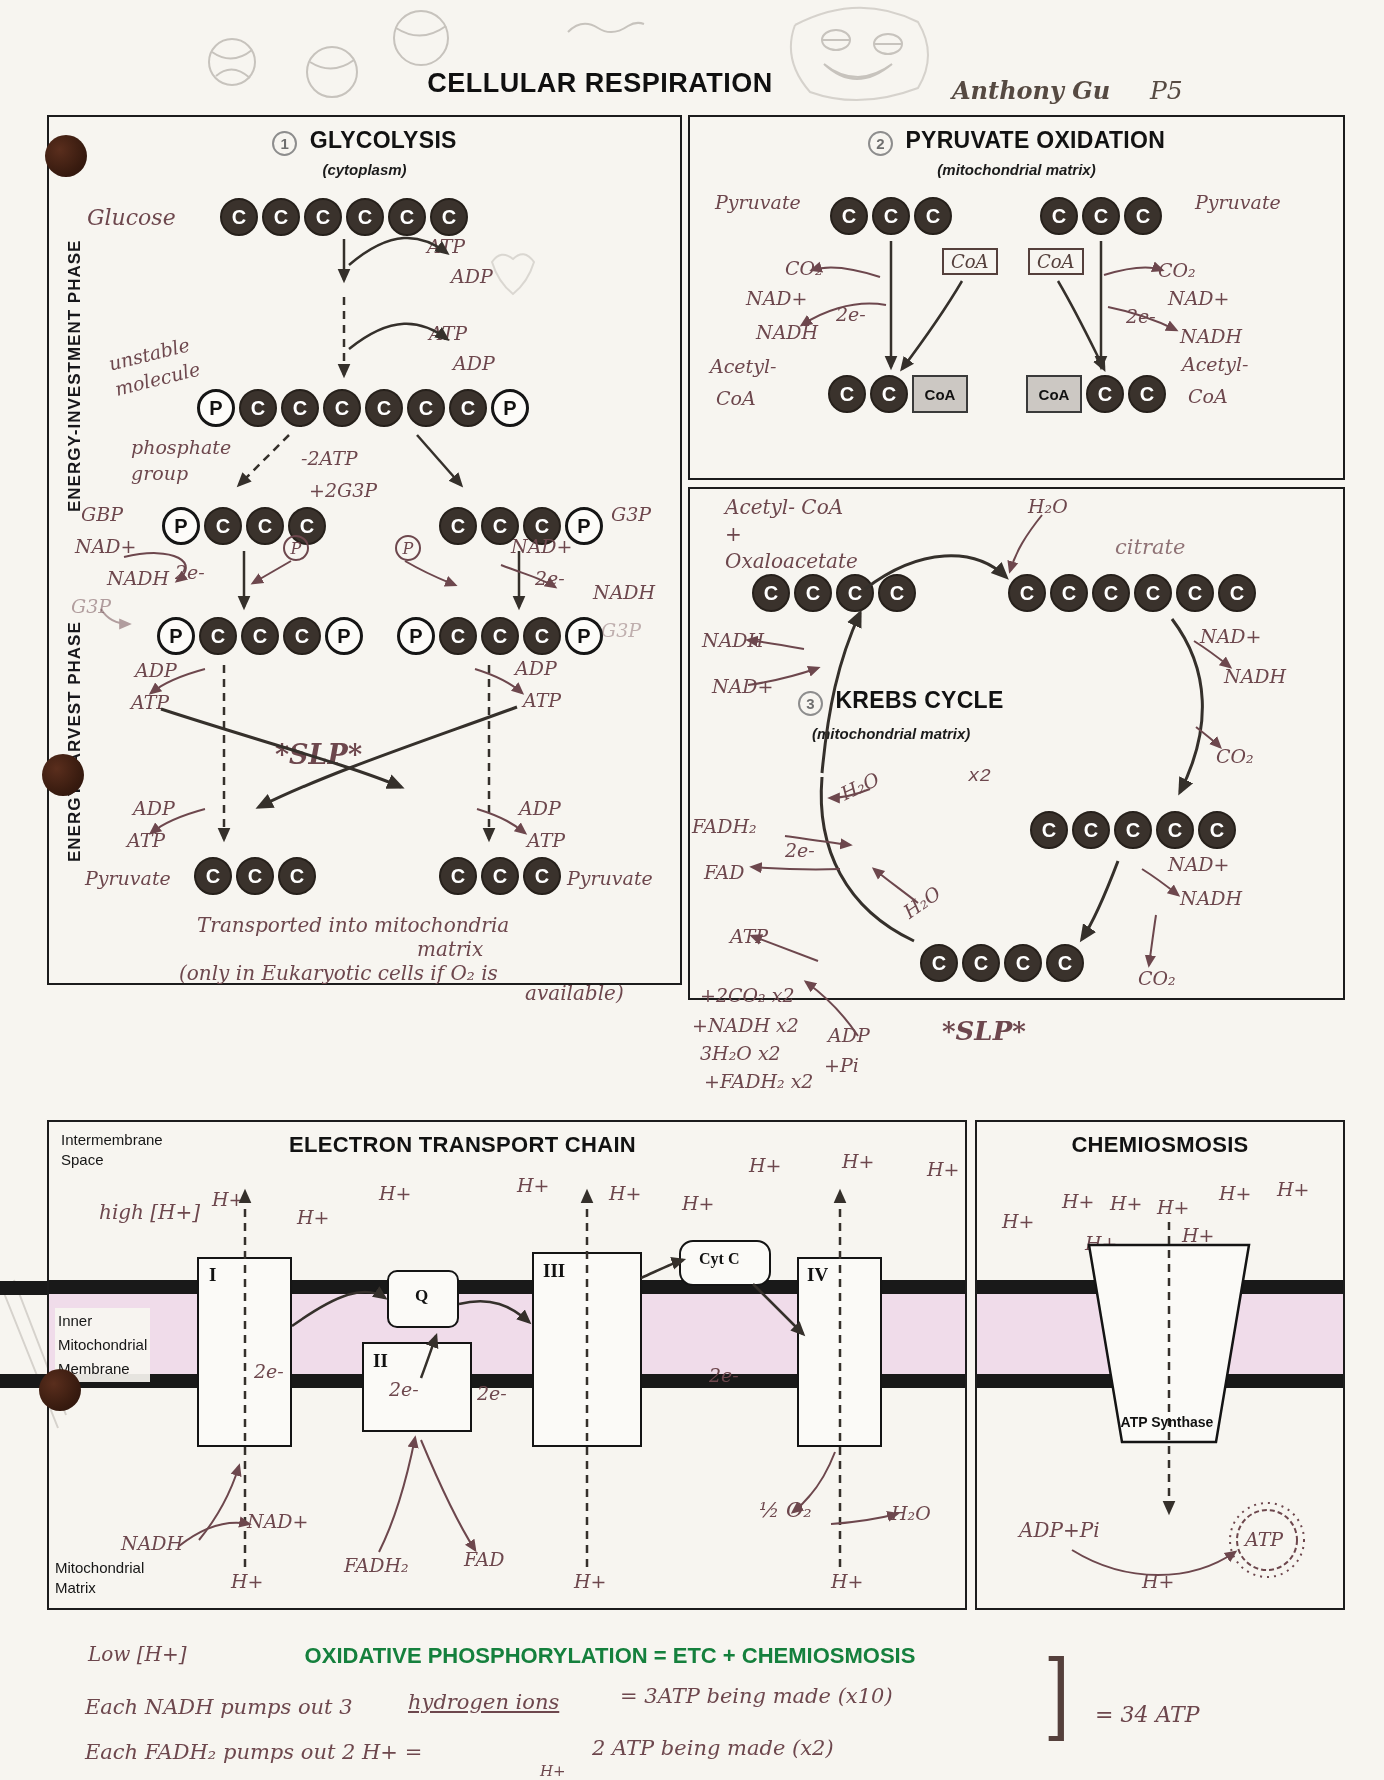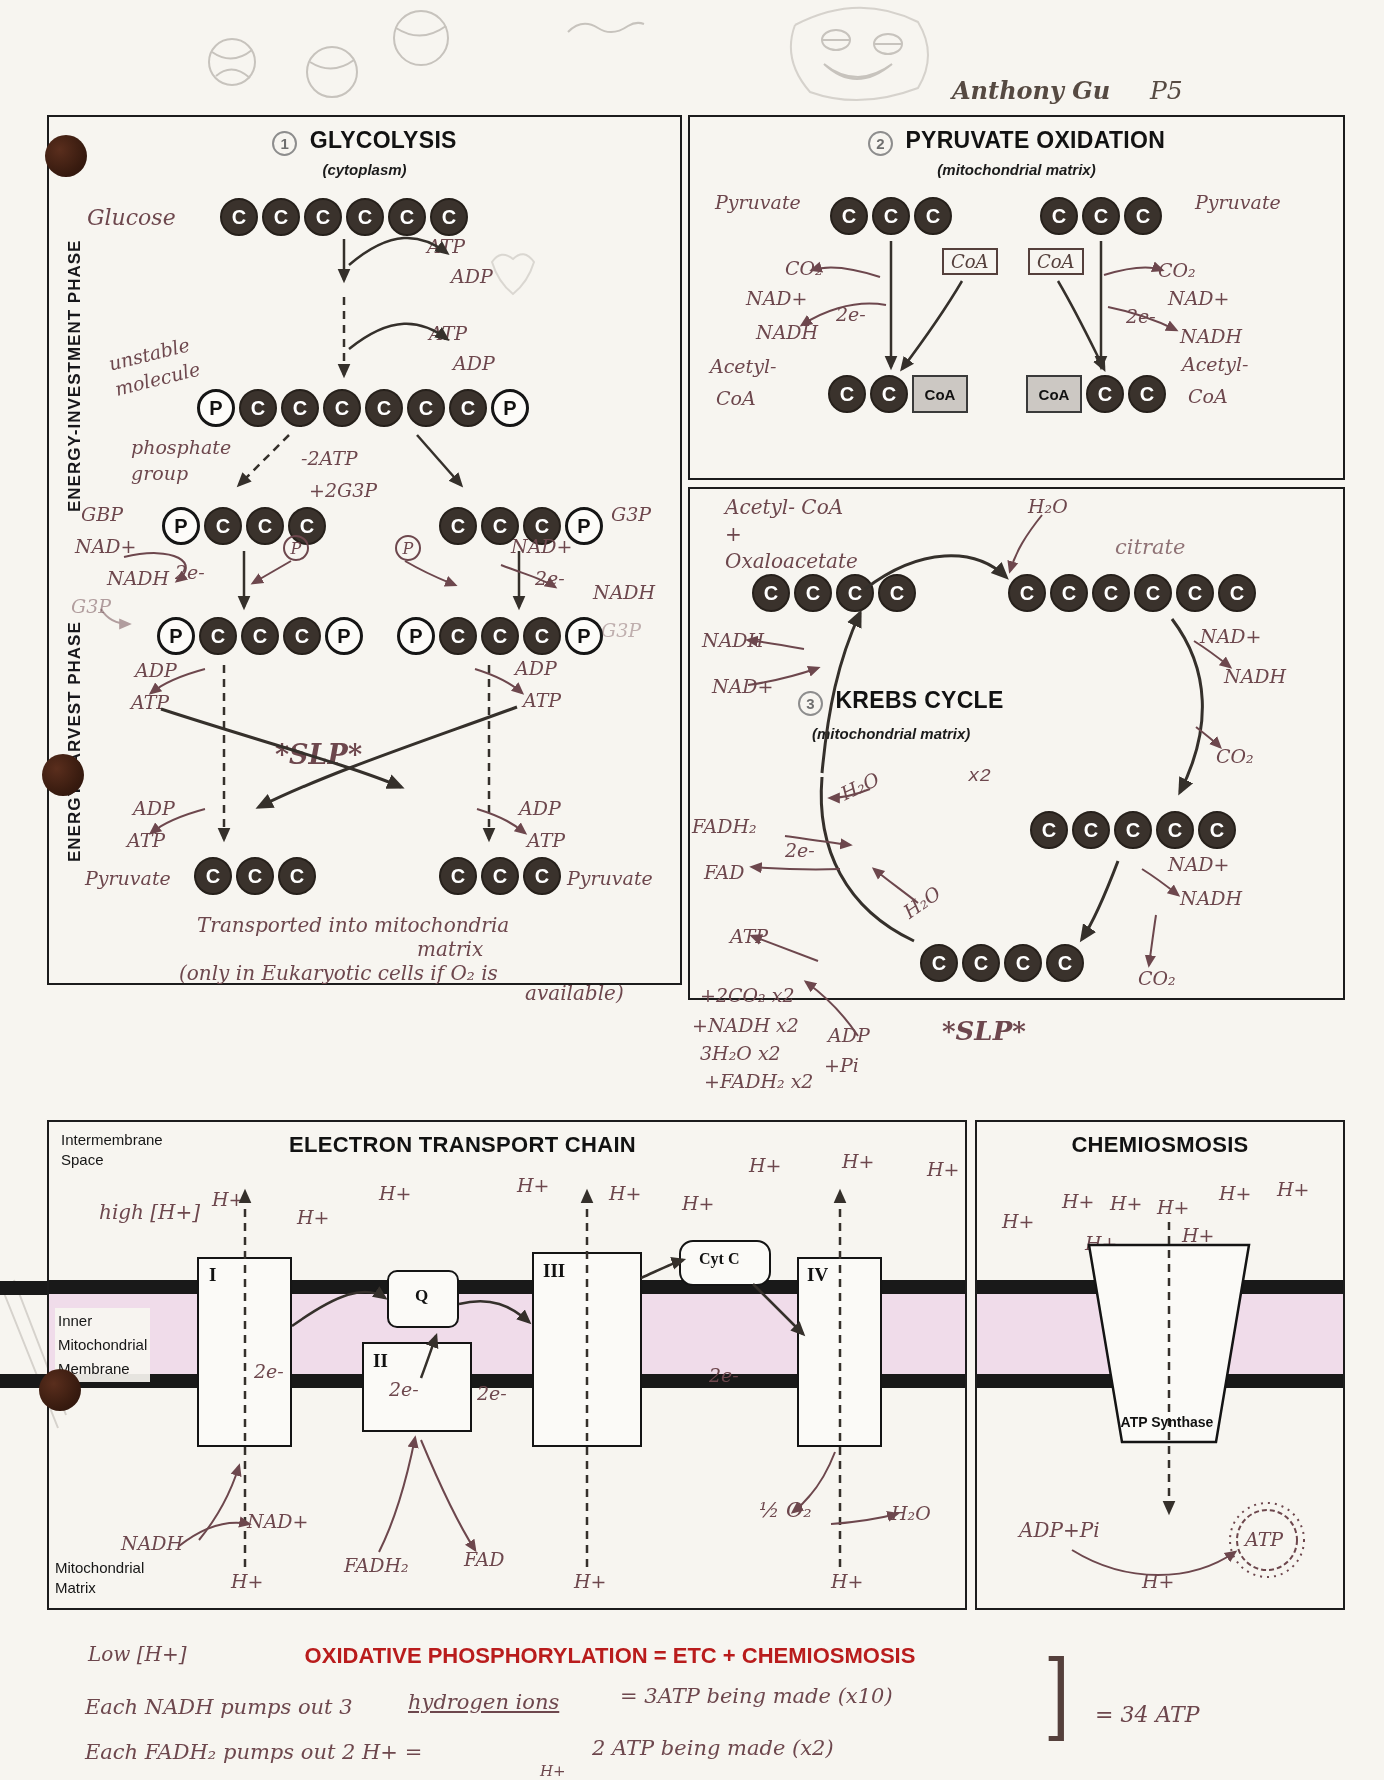--- a/index.html
+++ b/index.html
@@ -67,20 +67,21 @@
       <path d="M795,25 Q858,-8 918,22 Q938,55 918,88 Q860,110 810,92 Q782,60 795,25" opacity="0.7"></path>
       <ellipse cx="836" cy="40" rx="14" ry="10"></ellipse>
       <ellipse cx="888" cy="44" rx="14" ry="10"></ellipse>
       <path d="M822,40 L850,40 M874,44 L902,44"></path>
       <path d="M824,64 Q856,94 892,64 Q876,76 858,77 Q840,77 824,64 Z"></path>
       <path d="M492,262 q9,-13 21,-3 q11,-11 21,3 q-6,20 -21,32 q-15,-12 -21,-32 z" opacity="0.6"></path>
       <path d="M2,1288 L58,1428 M14,1280 L66,1415" opacity="0.7"></path>
     </g>
   </svg>
 
+  <div class="abs" style="left:300px;top:68px;width:600px;text-align:center;font-weight:700;font-size:27px;color:#101010;letter-spacing:.5px;">CELLULAR RESPIRATION</div>
   <span class="hw hwd" style="left:952px;top:76px;font-size:24px;font-weight:bold;">Anthony Gu</span>
   <span class="hw hwd" style="left:1150px;top:76px;font-size:25px;">P5</span>
 
   <section class="panel" style="left:47px;top:115px;width:635px;height:870px;">
     <div class="abs" style="left:0;top:10px;width:100%;text-align:center;">
       <span class="numc">1</span>
       <span class="ptit">GLYCOLYSIS</span>
     </div>
     <div class="abs psub" style="left:0;top:44px;width:100%;text-align:center;">(cytoplasm)</div>
 
@@ -489,21 +490,21 @@
     <span class="abs" style="left:135px;top:292px;width:110px;text-align:center;font-weight:700;font-size:14px;color:#111;">ATP Synthase</span>
     <span class="hw" style="left:42px;top:396px;font-size:20px;">ADP+Pi</span>
     <span class="hw" style="left:268px;top:406px;">ATP</span>
     <span class="hw" style="left:165px;top:448px;">H+</span>
   </section>
 
   <svg class="overlay" width="1384" height="1780">
     <path d="M858,1036 C842,1012 824,995 806,982" stroke="#6d474d" stroke-width="2" fill="none" marker-end="url(#mb)"></path>
   </svg>
 
-  <div class="abs" style="left:210px;top:1643px;width:800px;text-align:center;font-weight:700;font-size:22px;color:#b91c1c;">OXIDATIVE PHOSPHORYLATION = ETC + CHEMIOSMOSIS</div>
+  <div class="abs" style="left:210px;top:1643px;width:800px;text-align:center;font-weight:700;font-size:22px;color:#15803d;">OXIDATIVE PHOSPHORYLATION = ETC + CHEMIOSMOSIS</div>
   <span class="hw" style="left:88px;top:1642px;font-size:20px;">Low [H+]</span>
 
   <span class="hw" style="left:85px;top:1695px;font-size:21px;">Each NADH pumps out 3</span>
   <span class="hw" style="left:408px;top:1690px;font-size:21px;text-decoration:underline;">hydrogen ions</span>
   <span class="hw" style="left:620px;top:1684px;font-size:21px;">= 3ATP being made (x10)</span>
 
   <span class="hw" style="left:85px;top:1740px;font-size:21px;">Each FADH₂ pumps out 2 H+ =</span>
   <span class="hw" style="left:592px;top:1736px;font-size:21px;">2 ATP being made (x2)</span>
   <span class="hw" style="left:540px;top:1762px;font-size:15px;">H+</span>
 

